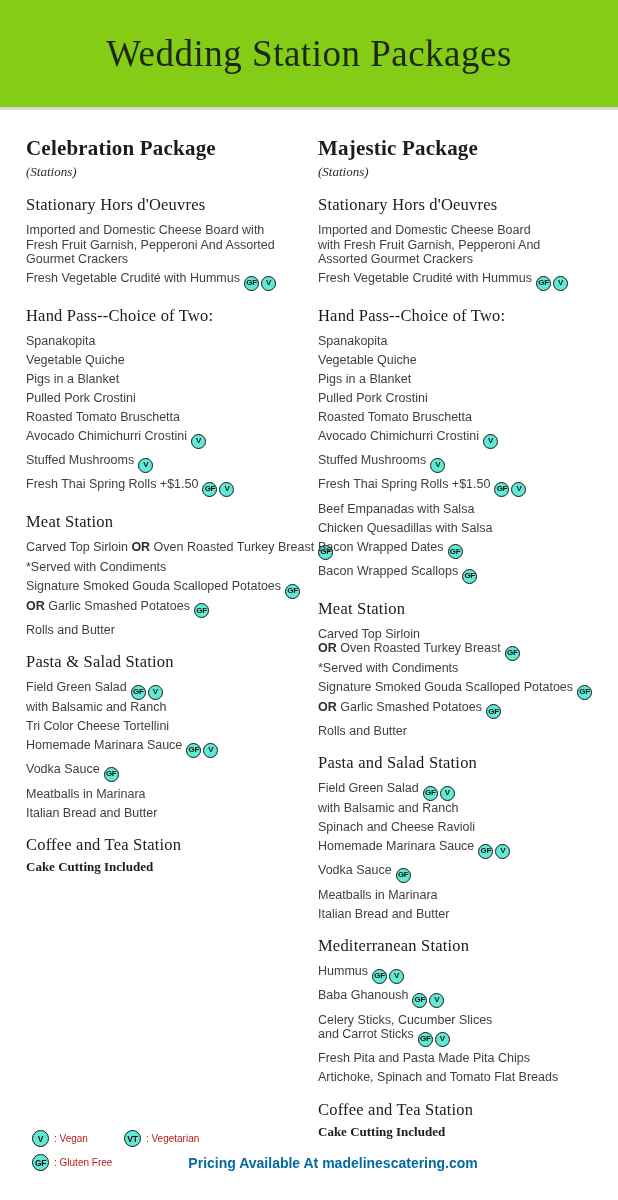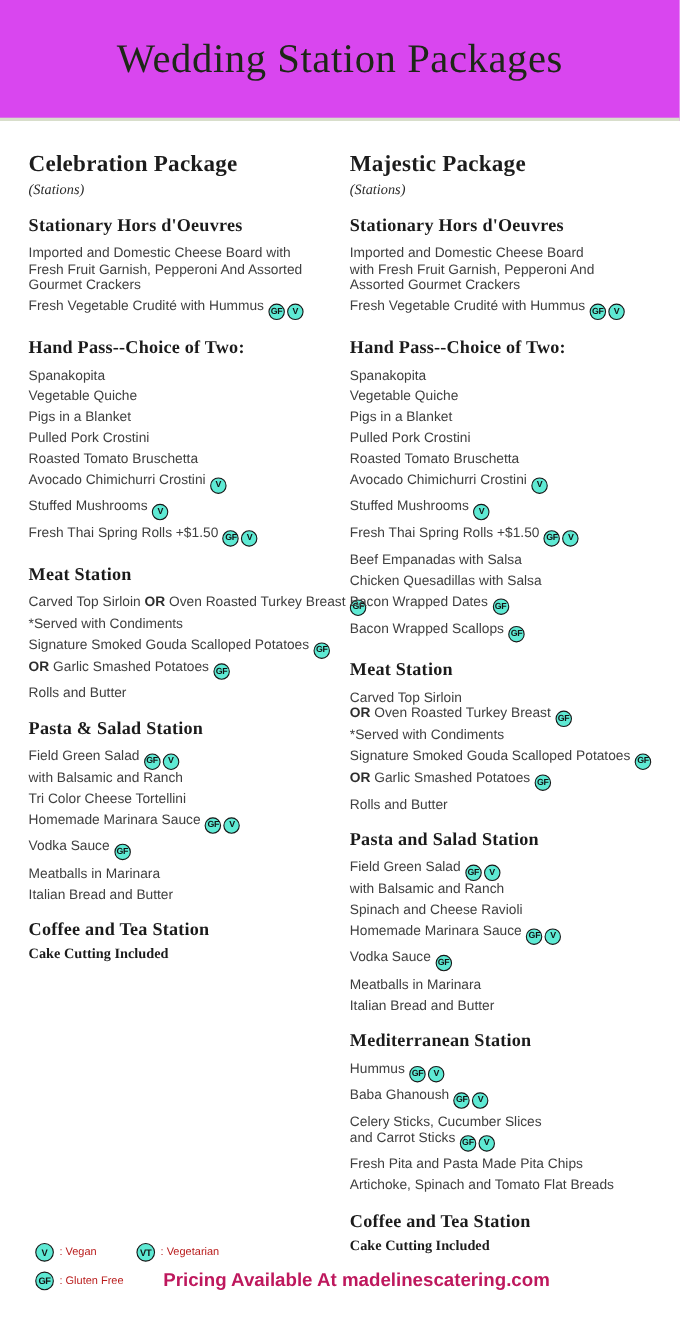--- a/index.html
+++ b/index.html
@@ -21,21 +21,21 @@
   .col-1{width:300px;}
   .pkg-title{
     margin:26px 0 0 0;font-family:"Liberation Serif",serif;font-weight:bold;
     font-size:21px;color:#1c1c1c;letter-spacing:0.2px;
   }
   .pkg-subtitle{
     font-family:"Liberation Serif",serif;font-style:italic;font-size:13px;
     color:#2a2a2a;margin:3px 0 14px 0;
   }
   .section-heading{
-    margin:15px 0 8px 0;font-family:"Liberation Serif",serif;font-weight:bold;
+    margin:15px 0 8px 0;font-family:"Liberation Serif",serif;font-weight:normal;
     font-size:16.5px;color:#1b1b1b;letter-spacing:0.2px;
   }
   .section-subheading{
     font-family:"Liberation Serif",serif;font-weight:bold;font-size:13px;
     color:#1b1b1b;margin:-4px 0 0 0;
   }
   .menu-item{margin:4.5px 0;}
   .menu-item .line{
     font-size:12.5px;line-height:14.5px;color:#3f3f3f;white-space:nowrap;
   }
@@ -47,27 +47,27 @@
     font-weight:bold;font-size:8px;letter-spacing:-0.3px;
     vertical-align:-3px;margin-left:4px;
   }
   .badge + .badge{margin-left:2px;}
   .footer{position:absolute;left:32px;top:1130px;width:560px;}
   .legend-row{display:flex;align-items:center;margin-bottom:7px;}
   .legend-item{display:flex;align-items:center;margin-right:36px;}
   .legend-item .badge{width:17px;height:17px;font-size:8.5px;margin:0 5px 0 0;}
   .legend-label{font-size:10px;color:#b91c1c;}
   .pricing-note{
-    font-weight:bold;font-size:17px;color:#be185d;
+    font-weight:bold;font-size:14px;color:#0369a1;margin-left:40px;
   }
 </style>
 </head>
 <body>
 
-<header class="band" style="background: #d946ef; border-bottom-color: rgb(216, 222, 203);">
+<header class="band" style="background: #84cc16; border-bottom-color: rgb(216, 222, 203);">
   <h1 style="color: rgb(29, 40, 23);">Wedding Station Packages</h1>
 </header>
 
 <main class="menu" id="menu">
     <section class="pkg-col col-0">
       <h2 class="pkg-title">Celebration Package</h2>
       <div class="pkg-subtitle">(Stations)</div>
       <h3 class="section-heading">Stationary Hors d'Oeuvres</h3>
       <div class="menu-item">
         <div class="line">Imported and Domestic Cheese Board with</div>

